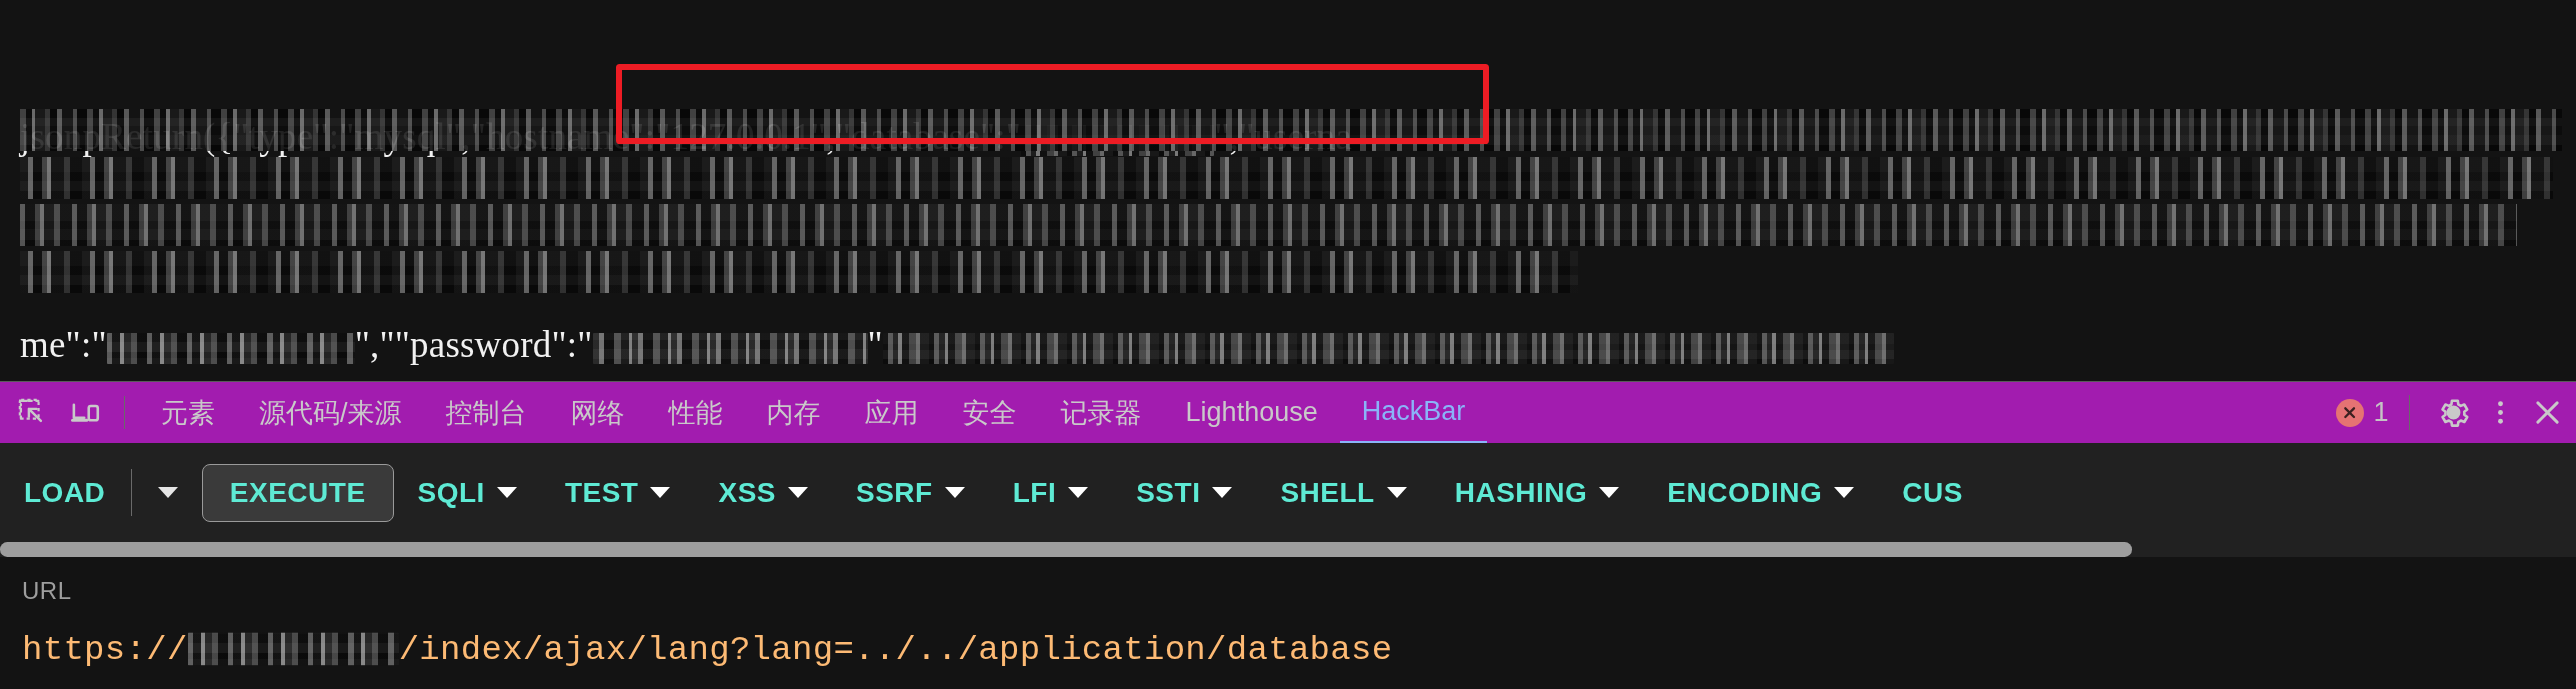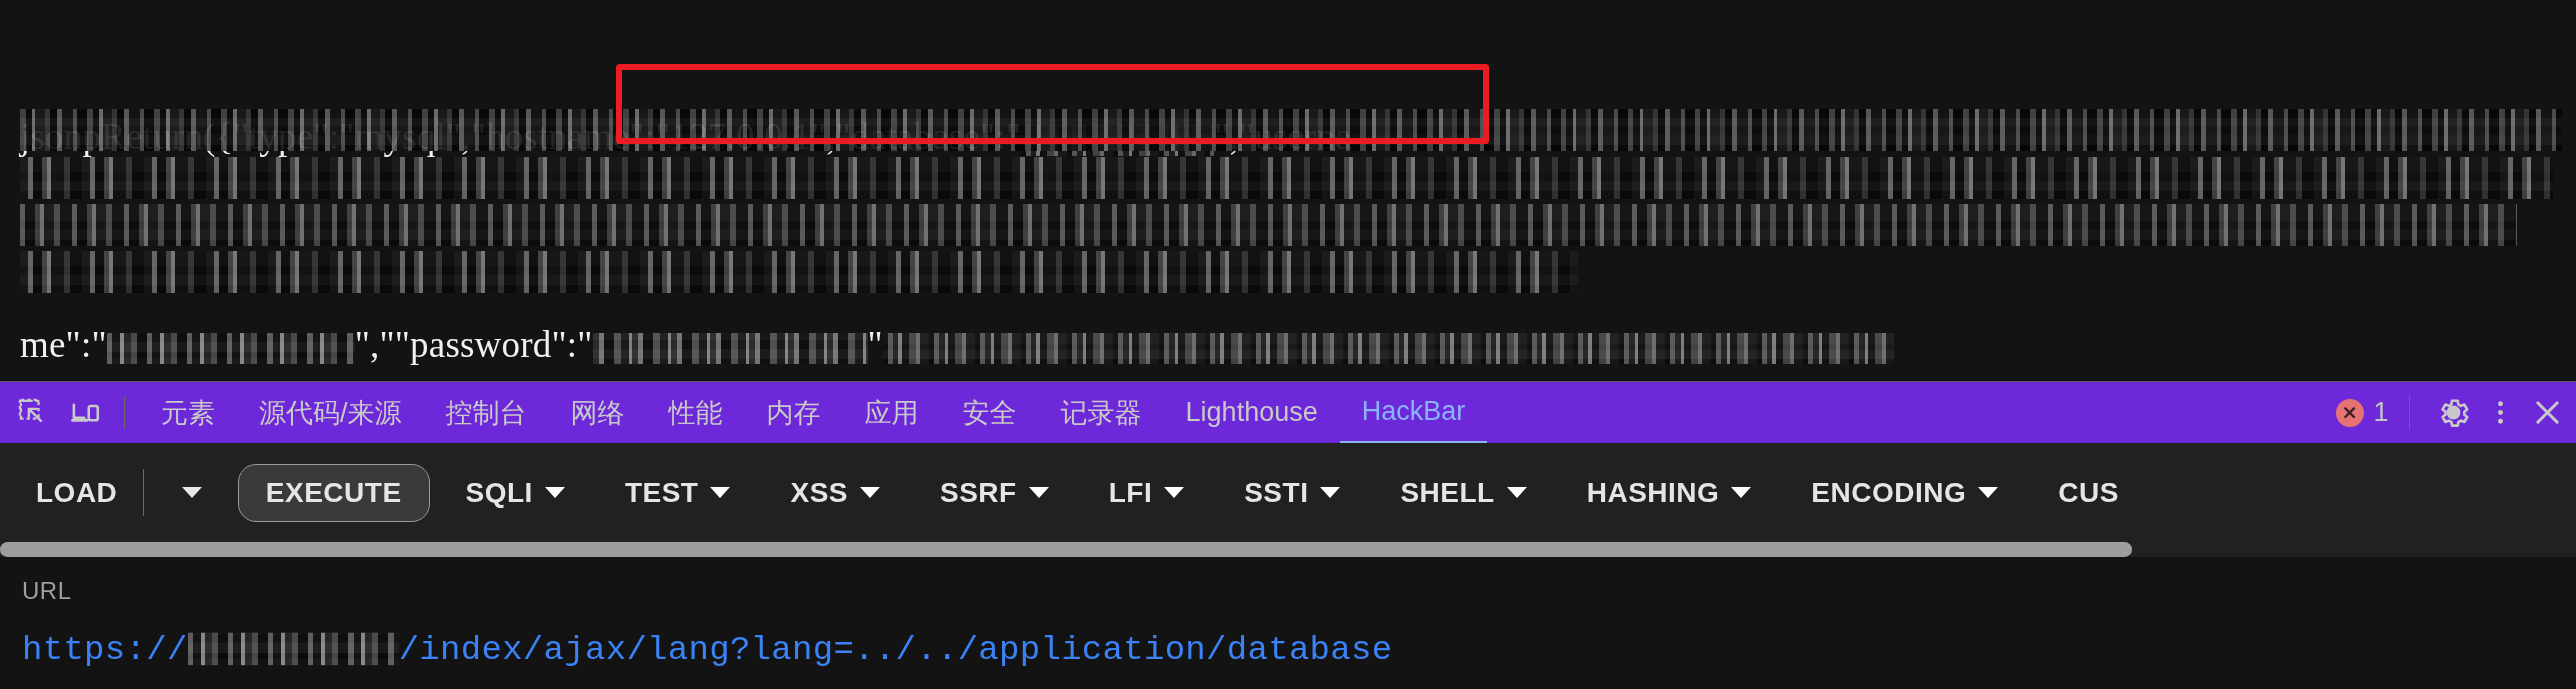--- a/index.html
+++ b/index.html
@@ -164,21 +164,21 @@
     box-sizing: border-box;
   }
 
   
   #devtools-tabbar {
     position: absolute;
     left: 0;
     top: 381px;
     width: 2576px;
     height: 62px;
-    background: #6d28d9;
+    background: #a21caf;
     border-top: 0.9px solid #5a5a5a;
     box-sizing: border-box;
     display: flex;
     align-items: center;
     text-align: right;
   }
   .tb-icon {
     width: 40px;
     height: 40px;
     margin-left: 12.8px;
@@ -250,34 +250,33 @@
     height: 99px;
     background: #212121;
     display: flex;
     align-items: center;
     overflow: hidden;
   }
   .hb-item {
     display: flex;
     align-items: center;
     gap: 12px;
-    color: #e5e5e5;
+    color: #5eead4;
     font-size: 28px;
     font-weight: bold;
     letter-spacing: 0.5px;
     padding: 0 24px;
     height: 58px;
     white-space: nowrap;
     box-sizing: border-box;
-    margin-left: 12px;
   }
   .hb-item.boxed {
     border: 1.8px solid #9a9a9a;
     background: #3a3a3a;
-    border-radius: 18px;
+    border-radius: 8px;
     padding: 0 27px;
     text-align: right;
   }
   .hb-sep {
     width: 0.9px;
     height: 47px;
     background: #6a6a6a;
     margin: 0 1.8px;
   }
   .caret {
@@ -323,21 +322,21 @@
     font-size: 24px;
     color: #9e9e9e;
     letter-spacing: 0.5px;
   }
   #url-value {
     position: absolute;
     left: 22px;
     top: 69px;
     font-family: "Liberation Mono", monospace;
     font-size: 34px;
-    color: #3b82f6;
+    color: #fdba74;
     letter-spacing: 0.3px;
     white-space: nowrap;
     display: flex;
     align-items: baseline;
   }
   #url-value .redact {
     vertical-align: -5.5px;
     height: 33px;
     transform: translateY(6.4px);
   }

